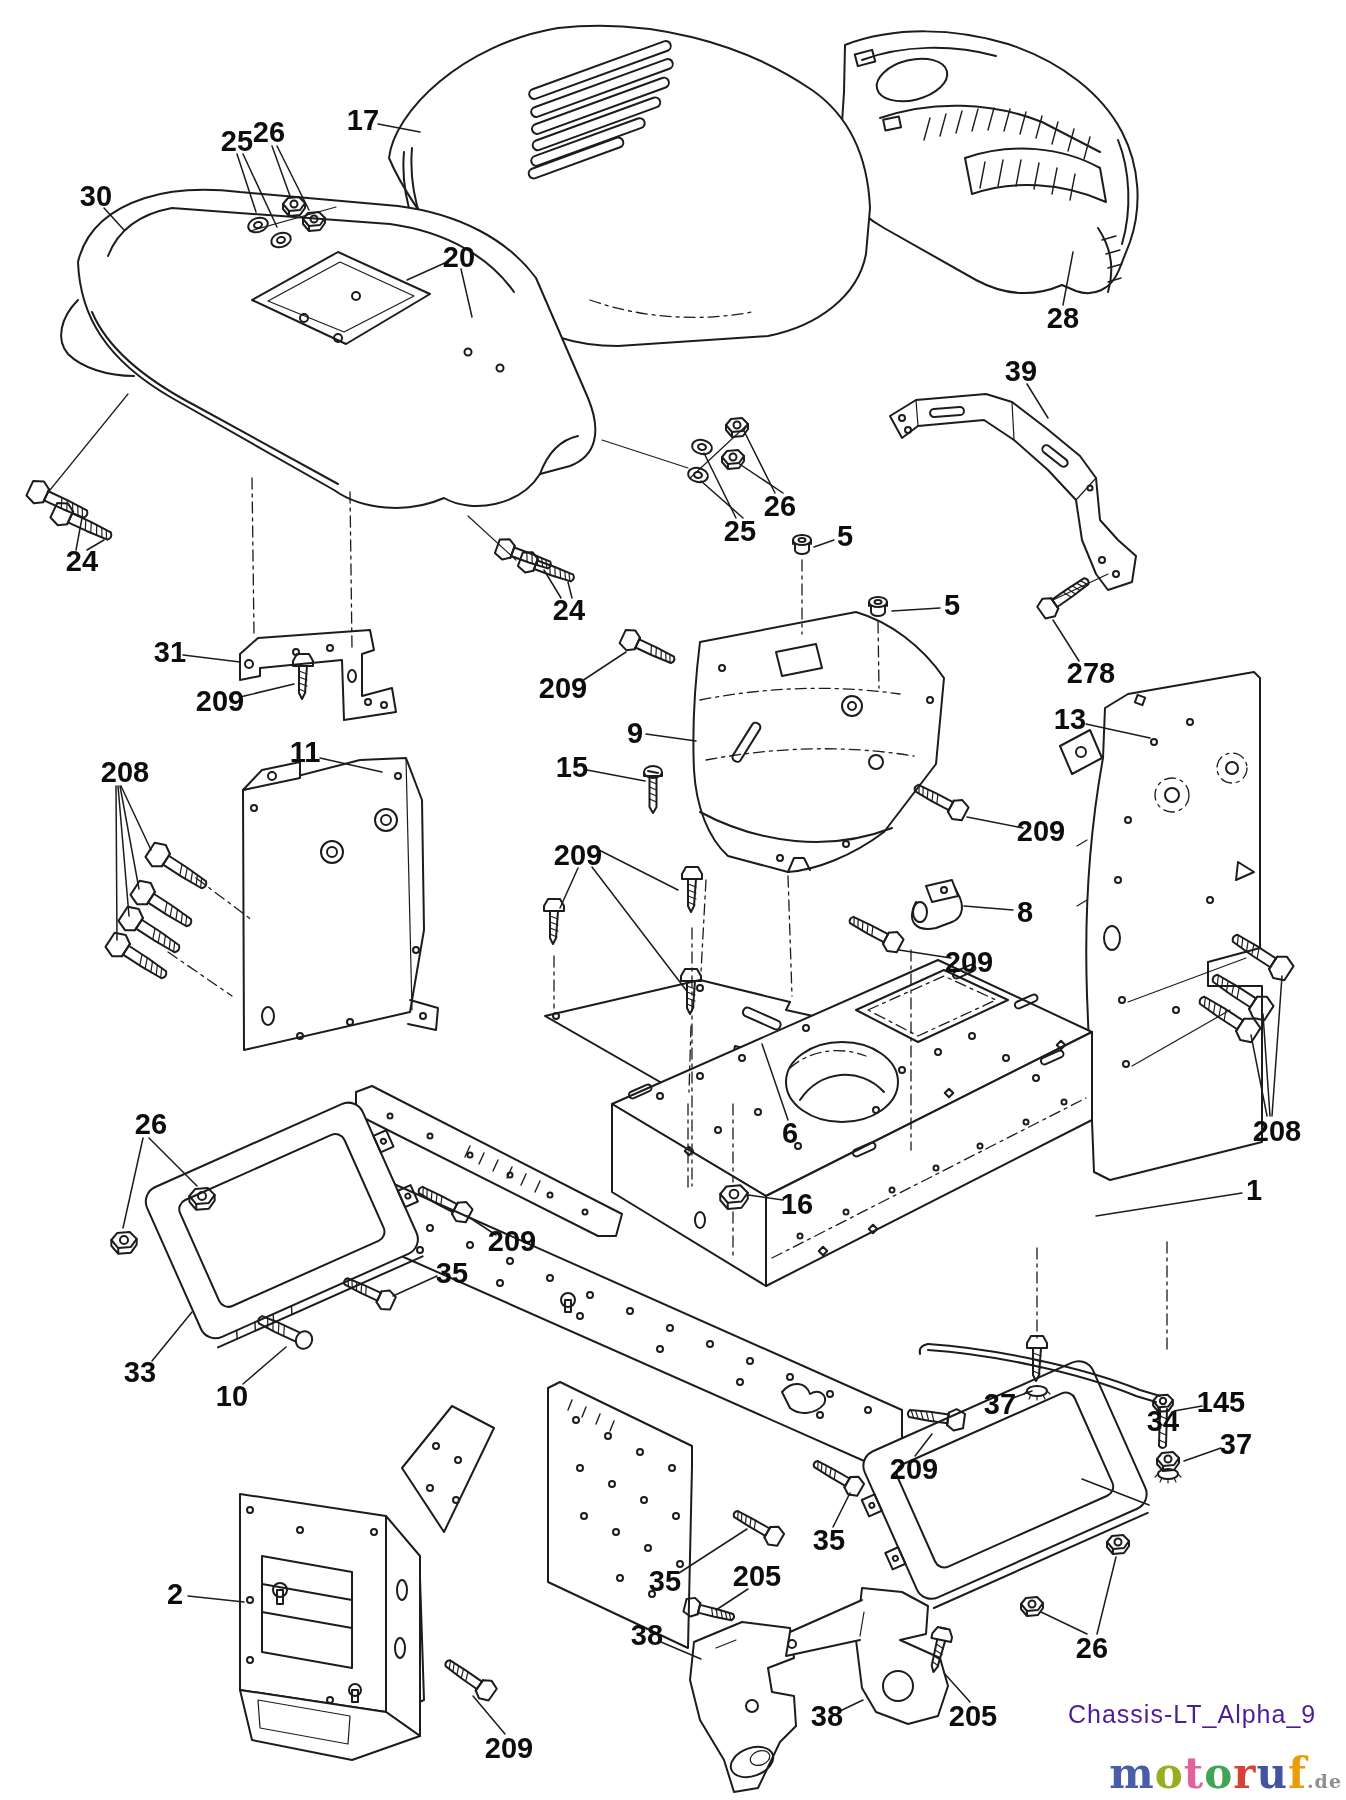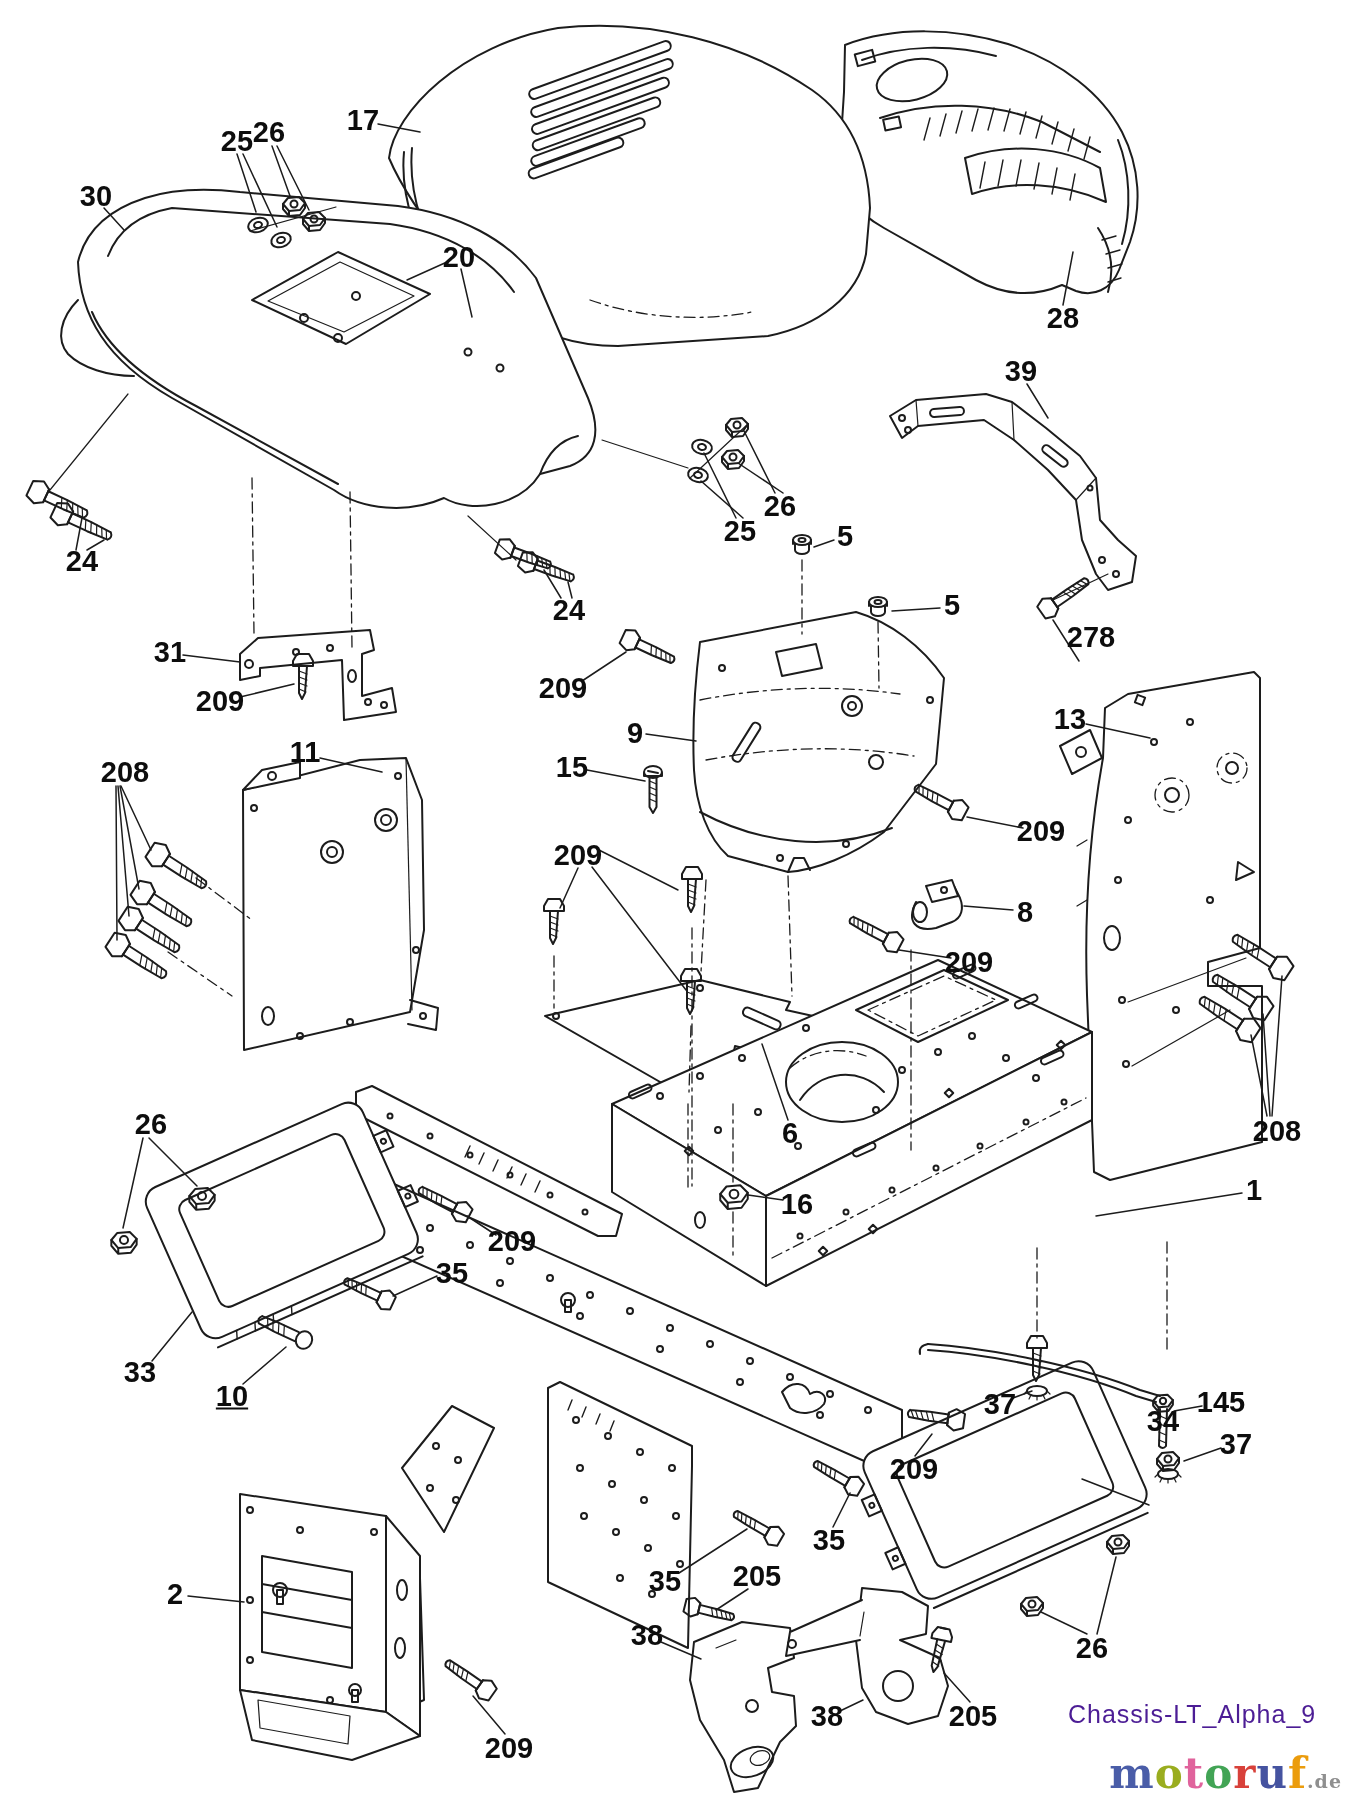--- a/index.html
+++ b/index.html
@@ -571,42 +571,42 @@
       <div class="plabel" style="left: 363px; top: 120px;">17</div>
       <div class="plabel" style="left: 459px; top: 257px;">20</div>
       <div class="plabel" style="left: 1063px; top: 318px;">28</div>
       <div class="plabel" style="left: 1021px; top: 371px;">39</div>
       <div class="plabel" style="left: 82px; top: 561px;">24</div>
       <div class="plabel" style="left: 569px; top: 610px;">24</div>
       <div class="plabel" style="left: 740px; top: 531px;">25</div>
       <div class="plabel" style="left: 780px; top: 506px;">26</div>
       <div class="plabel" style="left: 845px; top: 536px;">5</div>
       <div class="plabel" style="left: 952px; top: 605px;">5</div>
-      <div class="plabel" style="left: 1091px; top: 637px;">278</div>
+      <div class="plabel" style="left: 1091px; top: 673px;">278</div>
       <div class="plabel" style="left: 170px; top: 652px;">31</div>
       <div class="plabel" style="left: 220px; top: 701px;">209</div>
       <div class="plabel" style="left: 563px; top: 688px;">209</div>
       <div class="plabel" style="left: 635px; top: 733px;">9</div>
       <div class="plabel" style="left: 572px; top: 767px;">15</div>
       <div class="plabel" style="left: 1070px; top: 719px;">13</div>
       <div class="plabel" style="left: 1041px; top: 831px;">209</div>
       <div class="plabel" style="left: 1025px; top: 912px;">8</div>
       <div class="plabel" style="left: 969px; top: 962px;">209</div>
       <div class="plabel" style="left: 125px; top: 772px;">208</div>
       <div class="plabel" style="left: 305px; top: 752px;">11</div>
       <div class="plabel" style="left: 578px; top: 855px;">209</div>
       <div class="plabel" style="left: 790px; top: 1133px;">6</div>
       <div class="plabel" style="left: 797px; top: 1204px;">16</div>
       <div class="plabel" style="left: 1254px; top: 1190px;">1</div>
       <div class="plabel" style="left: 1277px; top: 1131px;">208</div>
       <div class="plabel" style="left: 151px; top: 1124px;">26</div>
       <div class="plabel" style="left: 512px; top: 1241px;">209</div>
       <div class="plabel" style="left: 452px; top: 1273px;">35</div>
       <div class="plabel" style="left: 140px; top: 1372px;">33</div>
-      <div class="plabel" style="left: 232px; top: 1396px; text-decoration: underline;">10</div>
+      <div class="plabel" style="left: 232px; top: 1396px;">10</div>
       <div class="plabel" style="left: 175px; top: 1594px;">2</div>
       <div class="plabel" style="left: 509px; top: 1748px;">209</div>
       <div class="plabel" style="left: 665px; top: 1581px;">35</div>
       <div class="plabel" style="left: 757px; top: 1576px;">205</div>
       <div class="plabel" style="left: 647px; top: 1635px;">38</div>
       <div class="plabel" style="left: 827px; top: 1716px;">38</div>
       <div class="plabel" style="left: 973px; top: 1716px;">205</div>
       <div class="plabel" style="left: 829px; top: 1540px;">35</div>
       <div class="plabel" style="left: 1092px; top: 1648px;">26</div>
       <div class="plabel" style="left: 1163px; top: 1421px;">34</div>

